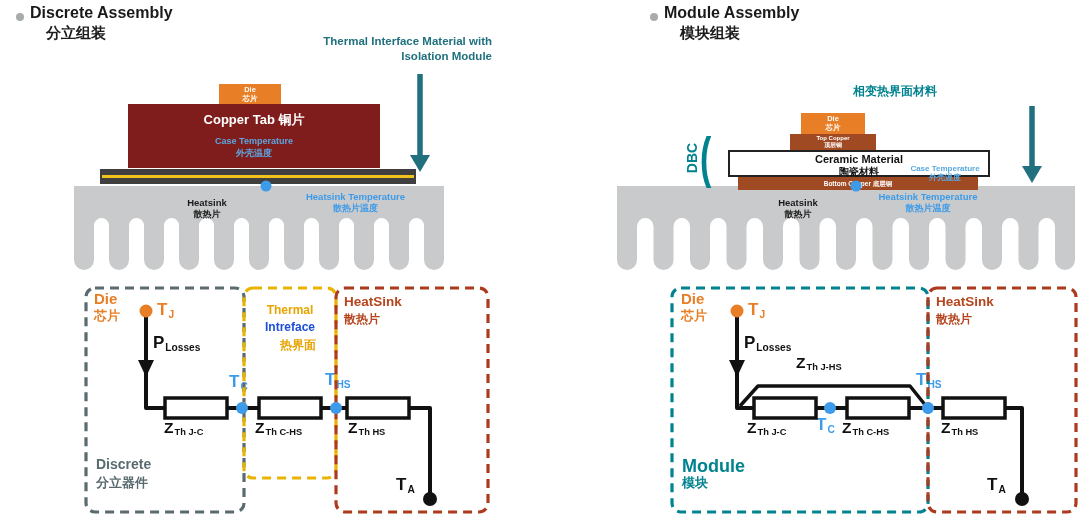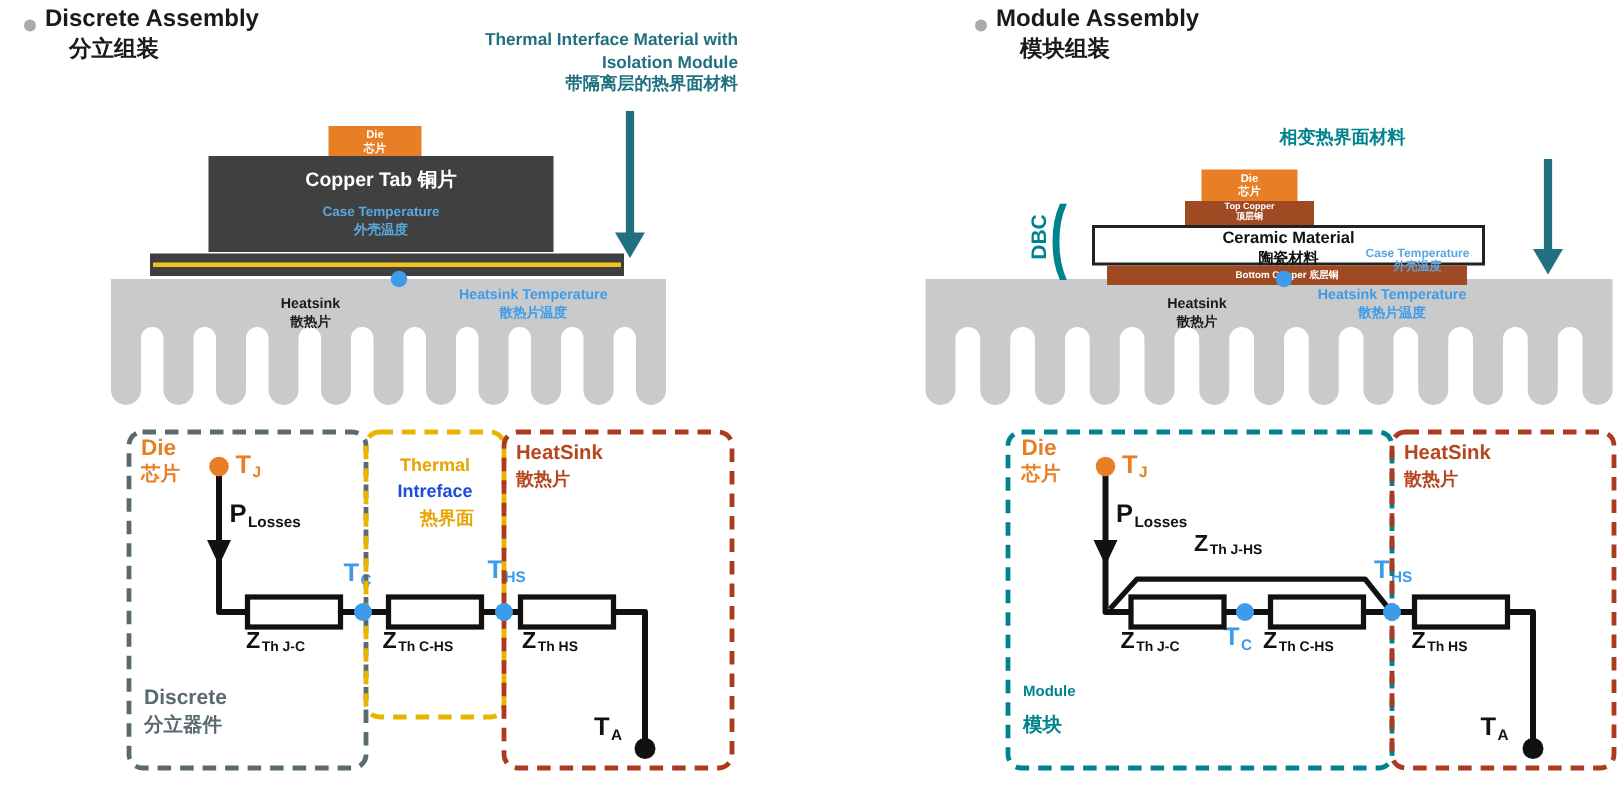--- a/index.html
+++ b/index.html
@@ -24,31 +24,30 @@
 
   <svg id="svg-back" class="layer" width="1080" height="524">
       <path d="M 74 186 H 444 V 260 A 10 10 0 0 1 424 260 V 225.5 A 7.5 7.5 0 0 0 409 225.5 V 260 A 10 10 0 0 1 389 260 V 225.5 A 7.5 7.5 0 0 0 374 225.5 V 260 A 10 10 0 0 1 354 260 V 225.5 A 7.5 7.5 0 0 0 339 225.5 V 260 A 10 10 0 0 1 319 260 V 225.5 A 7.5 7.5 0 0 0 304 225.5 V 260 A 10 10 0 0 1 284 260 V 225.5 A 7.5 7.5 0 0 0 269 225.5 V 260 A 10 10 0 0 1 249 260 V 225.5 A 7.5 7.5 0 0 0 234 225.5 V 260 A 10 10 0 0 1 214 260 V 225.5 A 7.5 7.5 0 0 0 199 225.5 V 260 A 10 10 0 0 1 179 260 V 225.5 A 7.5 7.5 0 0 0 164 225.5 V 260 A 10 10 0 0 1 144 260 V 225.5 A 7.5 7.5 0 0 0 129 225.5 V 260 A 10 10 0 0 1 109 260 V 225.5 A 7.5 7.5 0 0 0 94 225.5 V 260 A 10 10 0 0 1 74 260 V 186 Z" fill="#C9CACB"></path>
       <path d="M 617 186 H 1075 V 260 A 10 10 0 0 1 1055 260 V 226.25 A 8.25 8.25 0 0 0 1038.5 226.25 V 260 A 10 10 0 0 1 1018.5 260 V 226.25 A 8.25 8.25 0 0 0 1002 226.25 V 260 A 10 10 0 0 1 982 260 V 226.25 A 8.25 8.25 0 0 0 965.5 226.25 V 260 A 10 10 0 0 1 945.5 260 V 226.25 A 8.25 8.25 0 0 0 929 226.25 V 260 A 10 10 0 0 1 909 260 V 226.25 A 8.25 8.25 0 0 0 892.5 226.25 V 260 A 10 10 0 0 1 872.5 260 V 226.25 A 8.25 8.25 0 0 0 856 226.25 V 260 A 10 10 0 0 1 836 260 V 226.25 A 8.25 8.25 0 0 0 819.5 226.25 V 260 A 10 10 0 0 1 799.5 260 V 226.25 A 8.25 8.25 0 0 0 783 226.25 V 260 A 10 10 0 0 1 763 260 V 226.25 A 8.25 8.25 0 0 0 746.5 226.25 V 260 A 10 10 0 0 1 726.5 260 V 226.25 A 8.25 8.25 0 0 0 710 226.25 V 260 A 10 10 0 0 1 690 260 V 226.25 A 8.25 8.25 0 0 0 673.5 226.25 V 260 A 10 10 0 0 1 653.5 260 V 226.25 A 8.25 8.25 0 0 0 637 226.25 V 260 A 10 10 0 0 1 617 260 V 186 Z" fill="#C9CACB"></path>
     </svg>
 
   <div class="bullet" style="left:16px;top:13px"></div>
   <div class="lbl b" style="left:30px;top:4px;font-size:16px">Discrete Assembly</div>
   <div class="lbl b" style="left:46px;top:24px;font-size:15px">分立组装</div>
 
-  <div class="lbl b rgt" style="left:268px;top:20px;width:224px;font-size:11.5px;line-height:14.5px;color:#20707F">
+  <div class="lbl b rgt" style="left:268px;top:34px;width:224px;font-size:11.5px;line-height:14.5px;color:#20707F">
     <div>Thermal Interface Material with</div>
     <div>Isolation Module</div>
-    <div>带隔离层的热界面材料</div>
   </div>
 
   <div class="sbox" style="left:219px;top:84px;width:62px;height:20px;background:#E87E25;font-size:7.5px;line-height:9px;padding-top:1px">
     <div>Die</div>
     <div>芯片</div>
   </div>
-  <div class="sbox" style="left:139px;top:104px;width:230px;height:64px;background:#404040">
+  <div class="sbox" style="left:128px;top:104px;width:252px;height:64px;background:#7f1d1d">
     <div style="font-size:13px;color:#fff;padding-top:7px">Copper Tab 铜片</div>
     <div style="font-size:9px;color:#5AA7E0;padding-top:7px">Case Temperature</div>
     <div style="font-size:9px;color:#5AA7E0;padding-top:1px">外壳温度</div>
   </div>
   <div style="position:absolute;left:100px;top:169px;width:316px;height:15px;background:#3F3F3F">
     <div style="position:absolute;left:2px;right:2px;top:6px;height:3px;background:#F2C21C"></div>
   </div>
   <div class="lbl b ctr" style="left:152px;top:197px;width:110px;font-size:9.5px">Heatsink</div>
   <div class="lbl b ctr" style="left:152px;top:209px;width:110px;font-size:9px">散热片</div>
   <div class="lbl b ctr" style="left:283px;top:191px;width:145px;font-size:9.5px;color:#3D9BE9">Heatsink Temperature</div>
@@ -104,21 +103,21 @@
   </div>
   <div class="lbl b ctr" style="left:748px;top:197px;width:100px;font-size:9.5px">Heatsink</div>
   <div class="lbl b ctr" style="left:748px;top:209px;width:100px;font-size:9px">散热片</div>
   <div class="lbl b ctr" style="left:858px;top:191px;width:140px;font-size:9.5px;color:#3D9BE9">Heatsink Temperature</div>
   <div class="lbl b ctr" style="left:858px;top:203px;width:140px;font-size:9px;color:#3D9BE9">散热片温度</div>
 
   <div class="lbl b" style="left:681px;top:290px;font-size:15px;color:#E87E25">Die</div>
   <div class="lbl b" style="left:681px;top:308px;font-size:13px;color:#E87E25">芯片</div>
   <div class="lbl b" style="left:936px;top:294px;font-size:13.5px;color:#B5451F">HeatSink</div>
   <div class="lbl b" style="left:936px;top:312px;font-size:12px;color:#B5451F">散热片</div>
-  <div class="lbl b" style="left:682px;top:456px;font-size:10px;color:#00838F">Module</div>
+  <div class="lbl b" style="left:682px;top:456px;font-size:18px;color:#00838F">Module</div>
   <div class="lbl b" style="left:682px;top:475px;font-size:13px;color:#00838F">模块</div>
 
   <div class="sym" style="left:748px;top:300px;color:#E87E25"><span>T</span><sub>J</sub></div>
   <div class="sym" style="left:744px;top:333px"><span>P</span><sub>Losses</sub></div>
   <div class="sym z" style="left:796px;top:354px"><span>Z</span><sub>Th J-HS</sub></div>
   <div class="sym z" style="left:747px;top:419px"><span>Z</span><sub>Th J-C</sub></div>
   <div class="sym" style="left:816px;top:415px;color:#3D9BE9"><span>T</span><sub>C</sub></div>
   <div class="sym z" style="left:842px;top:419px"><span>Z</span><sub>Th C-HS</sub></div>
   <div class="sym" style="left:916px;top:370px;color:#3D9BE9"><span>T</span><sub>HS</sub></div>
   <div class="sym z" style="left:941px;top:419px"><span>Z</span><sub>Th HS</sub></div>

